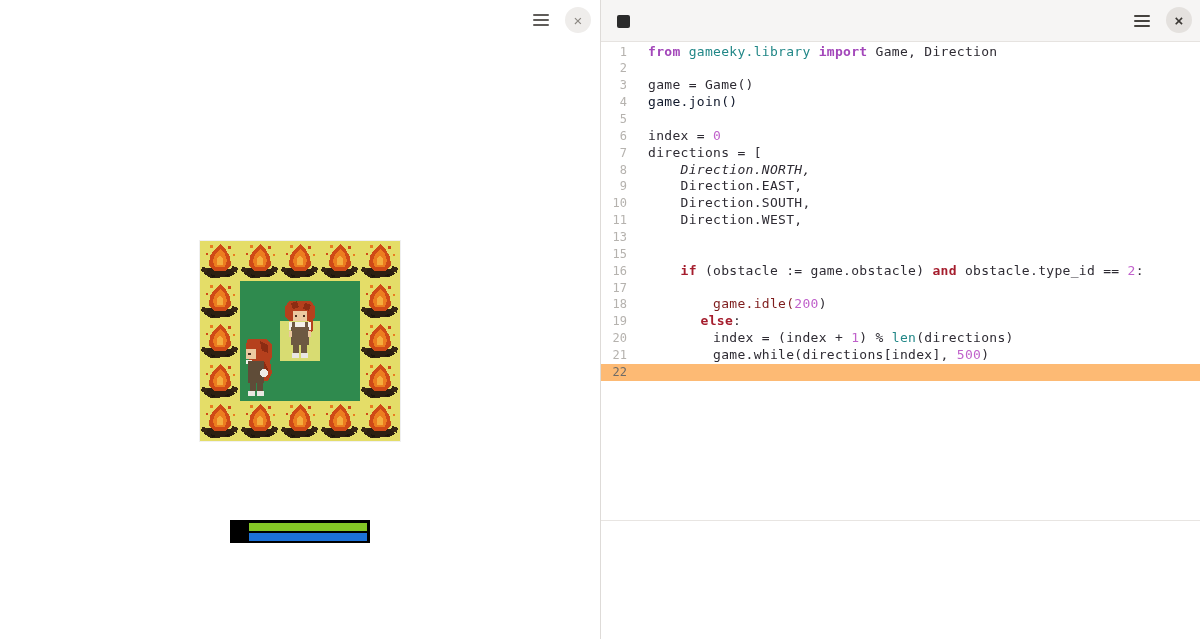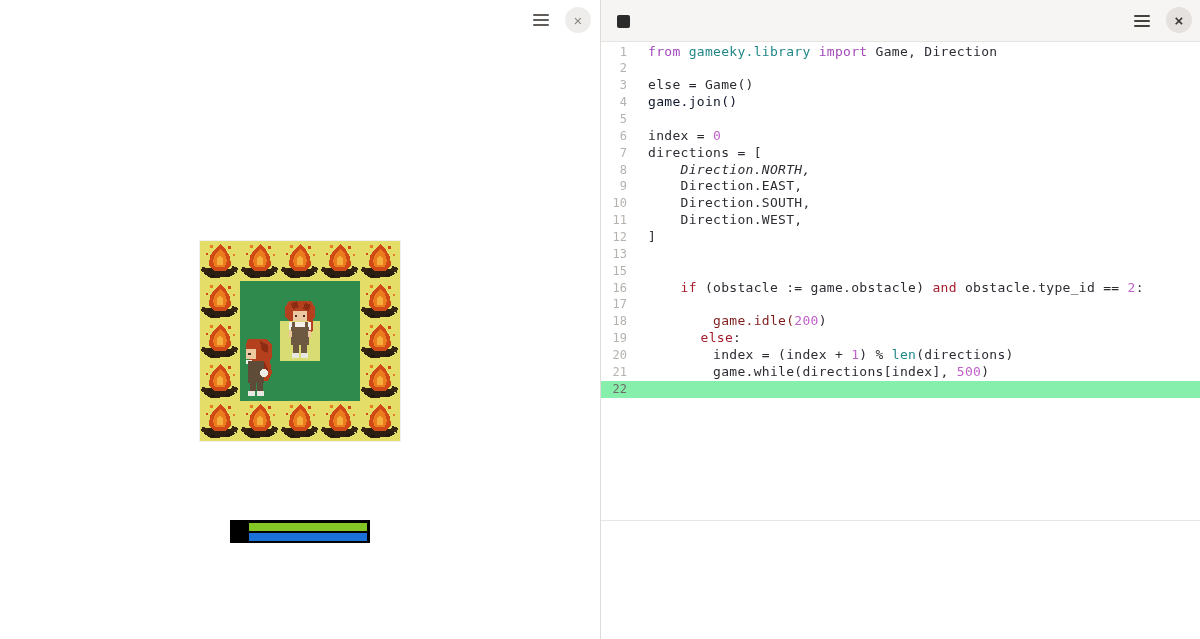--- a/index.html
+++ b/index.html
@@ -37,27 +37,27 @@
              box-sizing:border-box;}
   .stop-btn{position:absolute;left:16px;top:14px;width:14px;height:14px;}
   .stop-square{display:block;width:13px;height:13px;background:#2b2b2b;border-radius:2px;}
   .ed-header .hamburger{left:530px;top:11px;}
   .ed-header .hamburger i{background:#45423e;}
   .ed-header .circle-btn{left:565px;top:7px;background:#e4e1de;color:#3b3834;font-weight:bold;}
 
   .editor{position:relative;height:478px;box-sizing:border-box;padding-top:1.5px;
           overflow:hidden;background:#fff;}
   .crow{display:flex;height:16.86px;line-height:16.86px;}
-  .crow.cur{background:#86efac;}
+  .crow.cur{background:#fdba74;}
   .ln{flex:none;width:26px;text-align:right;
       font-family:"DejaVu Sans Mono",monospace;font-size:12px;color:#b5b2ae;}
   .crow.cur .ln{color:#6e6b67;}
   .cl{padding-left:21px;white-space:pre;
       font-family:"DejaVu Sans Mono",monospace;font-size:13px;letter-spacing:0.3px;}
-  .tok-kwf,.tok-kwi,.tok-bool{font-weight:normal;}
+  .tok-kwf,.tok-kwi,.tok-bool{font-weight:bold;}
 
   .console{position:absolute;left:0;right:0;top:520px;bottom:0;background:#fff;
            border-top:1px solid #e8e5e2;}
 
   .svg-defs{position:absolute;width:0;height:0;overflow:hidden;}
 </style>
 </head>
 <body>
 
 <svg class="svg-defs" xmlns="http://www.w3.org/2000/svg">
@@ -247,21 +247,21 @@
         <div class="crow">
           <span class="ln">1</span>
           <span class="cl"><span class="tok-kwi" style="color: rgb(163, 71, 186);">from</span><span class="tok-pl" style="color: rgb(46, 43, 51);"> </span><span class="tok-mod" style="color: rgb(33, 135, 135);">gameeky.library</span><span class="tok-pl" style="color: rgb(46, 43, 51);"> </span><span class="tok-kwi" style="color: rgb(163, 71, 186);">import</span><span class="tok-pl" style="color: rgb(46, 43, 51);"> Game, Direction</span></span>
         </div>
         <div class="crow">
           <span class="ln">2</span>
           <span class="cl"></span>
         </div>
         <div class="crow">
           <span class="ln">3</span>
-          <span class="cl"><span class="tok-pl" style="color: rgb(46, 43, 51);">else = Game()</span></span>
+          <span class="cl"><span class="tok-pl" style="color: rgb(46, 43, 51);">game = Game()</span></span>
         </div>
         <div class="crow">
           <span class="ln">4</span>
           <span class="cl"><span class="tok-pl" style="color: #0f172a;">game.join()</span></span>
         </div>
         <div class="crow">
           <span class="ln">5</span>
           <span class="cl"></span>
         </div>
         <div class="crow">
@@ -282,24 +282,20 @@
         </div>
         <div class="crow">
           <span class="ln">10</span>
           <span class="cl"><span class="tok-pl" style="color: rgb(46, 43, 51);">    Direction.SOUTH,</span></span>
         </div>
         <div class="crow">
           <span class="ln">11</span>
           <span class="cl"><span class="tok-pl" style="color: rgb(46, 43, 51);">    Direction.WEST,</span></span>
         </div>
         <div class="crow">
-          <span class="ln">12</span>
-          <span class="cl"><span class="tok-pl" style="color: rgb(46, 43, 51);">]</span></span>
-        </div>
-        <div class="crow">
           <span class="ln">13</span>
           <span class="cl"></span>
         </div>
         <div class="crow">
           <span class="ln">15</span>
           <span class="cl"></span>
         </div>
         <div class="crow">
           <span class="ln">16</span>
           <span class="cl"><span class="tok-pl" style="color: rgb(46, 43, 51);">    </span><span class="tok-kwf" style="color: rgb(165, 29, 45);">if</span><span class="tok-pl" style="color: rgb(46, 43, 51);"> (obstacle := game.obstacle) </span><span class="tok-kwf" style="color: rgb(165, 29, 45);">and</span><span class="tok-pl" style="color: rgb(46, 43, 51);"> obstacle.type_id == </span><span class="tok-num" style="color: rgb(192, 97, 203);">2</span><span class="tok-pl" style="color: rgb(46, 43, 51);">:</span></span>

